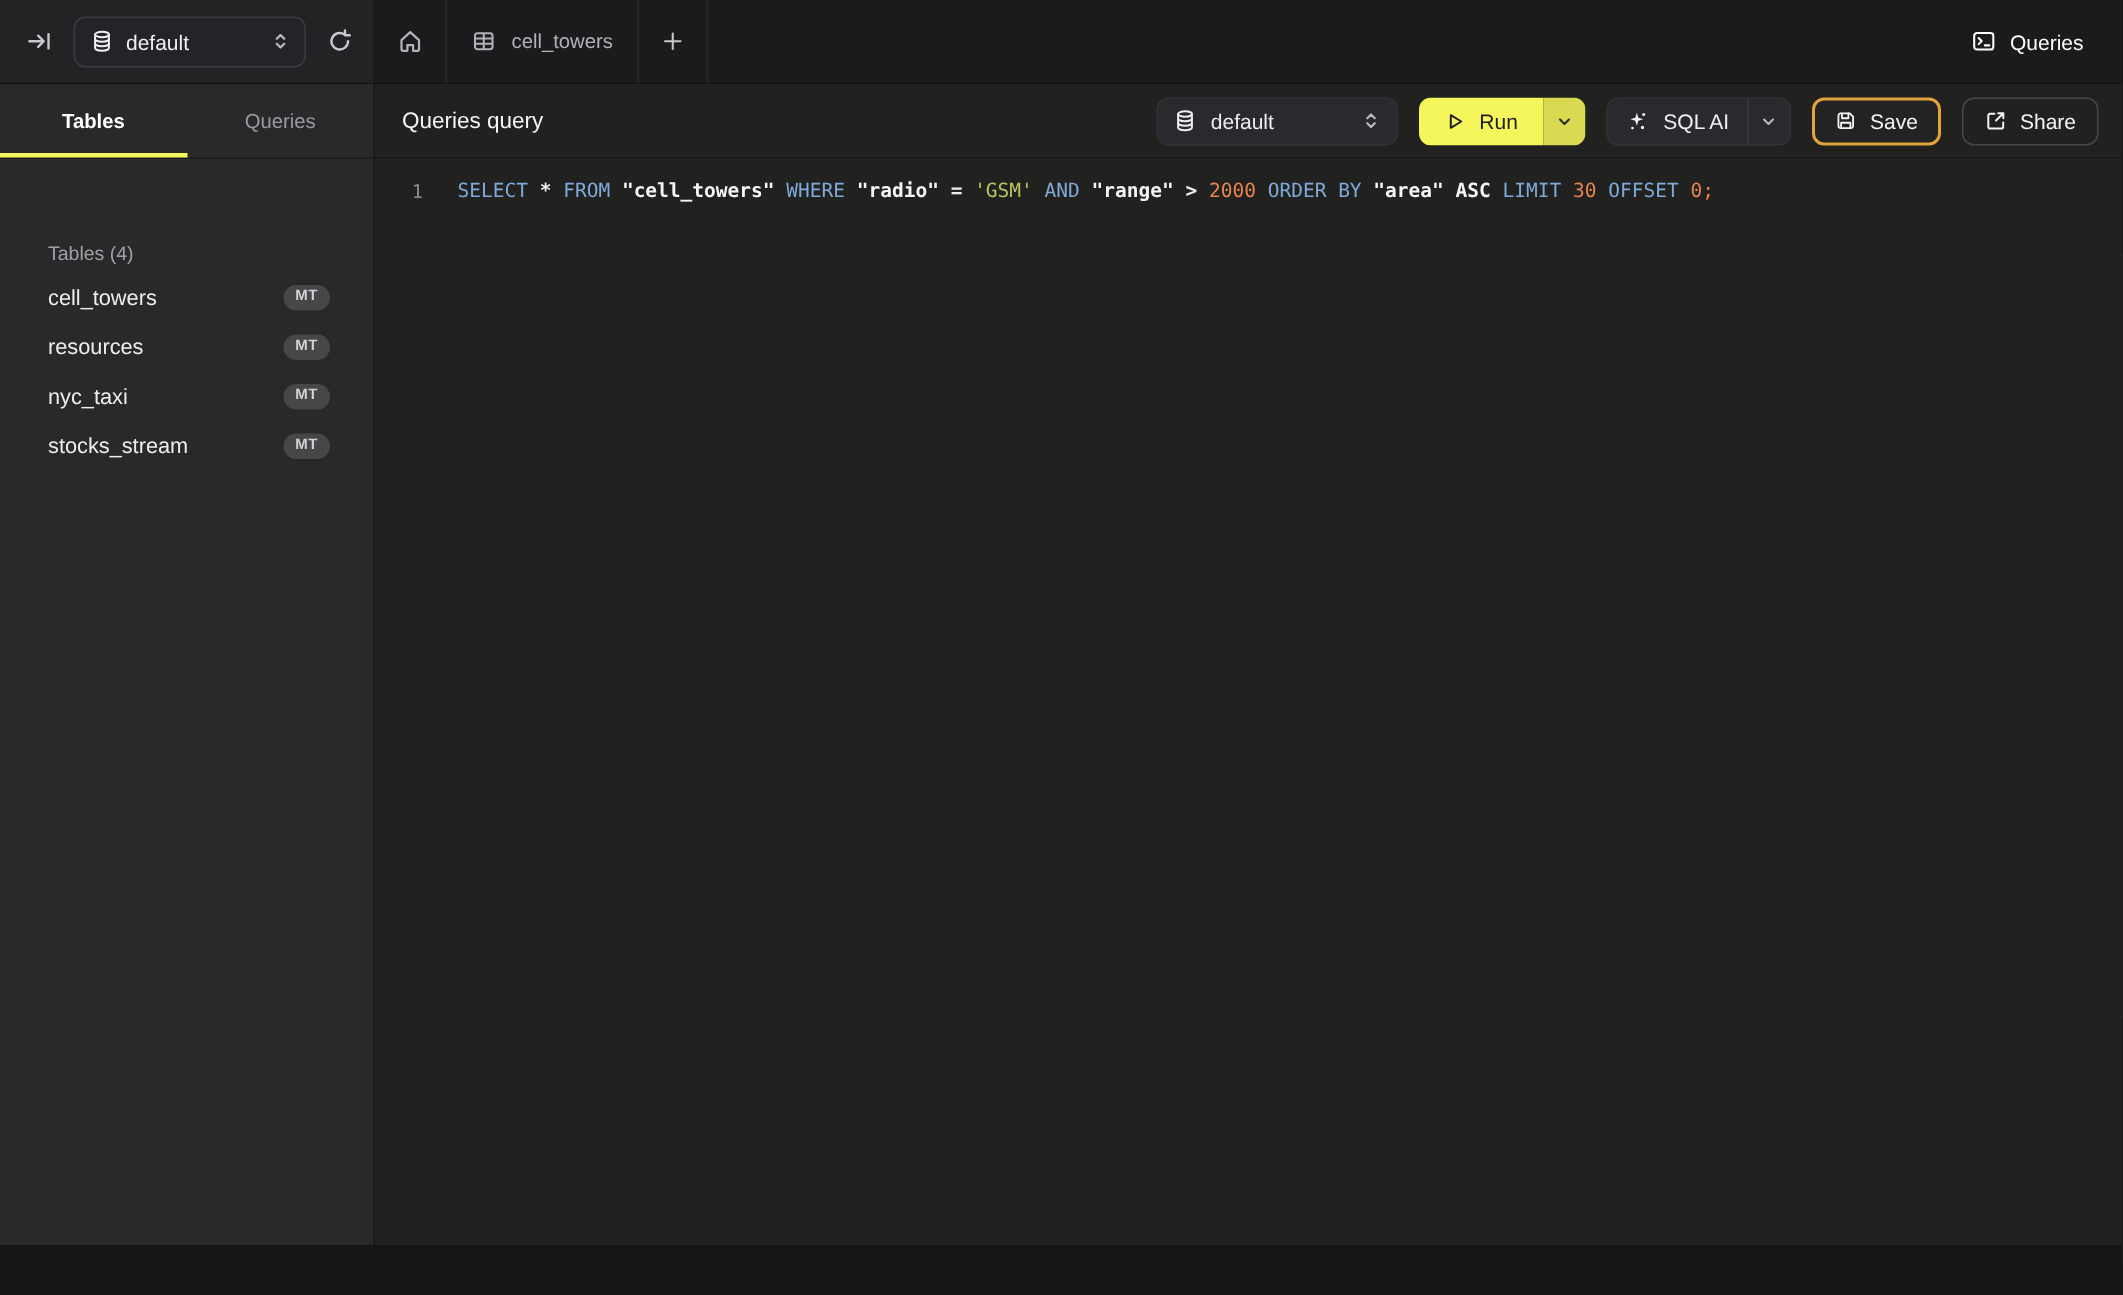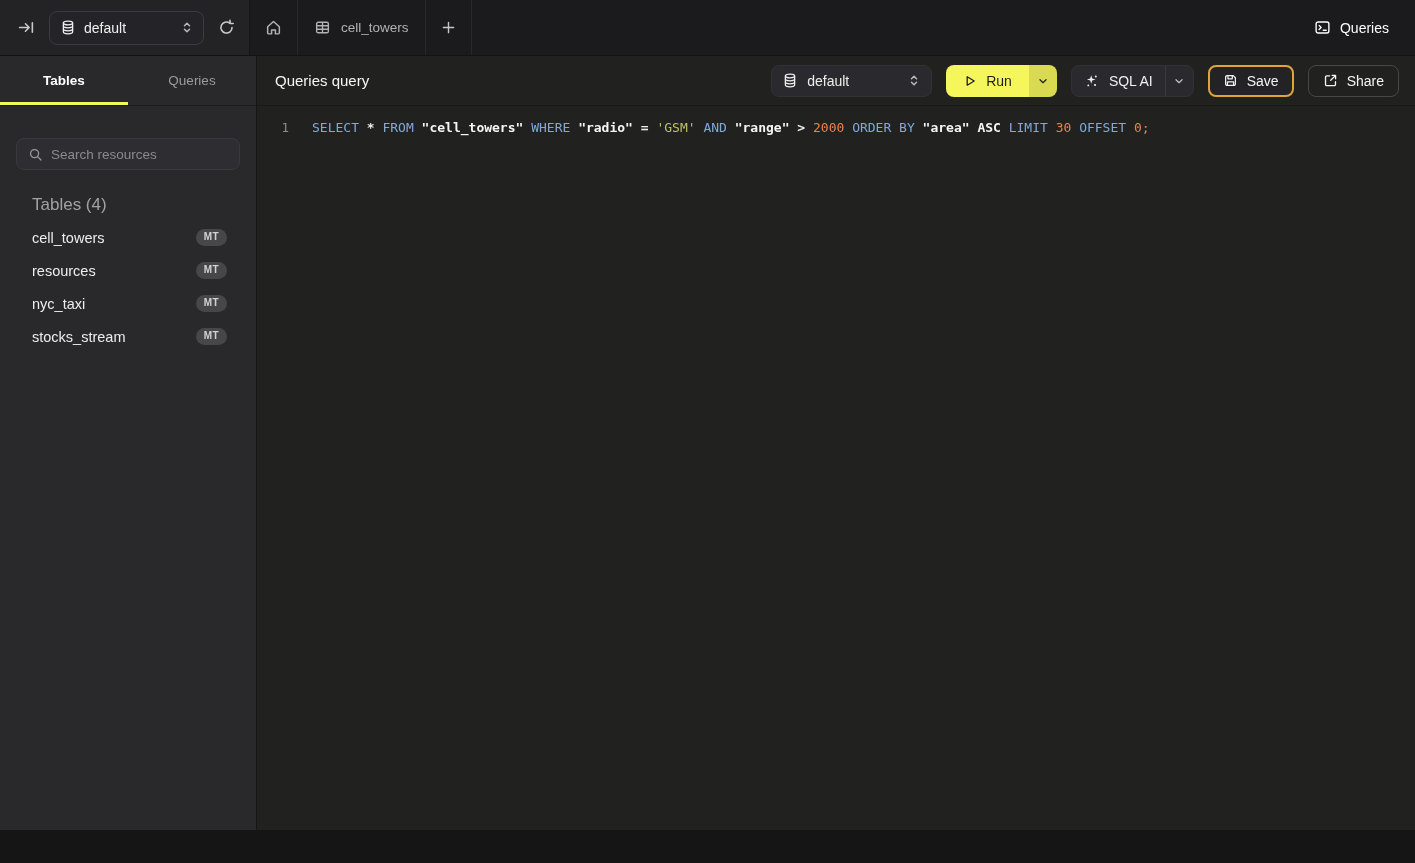--- a/index.html
+++ b/index.html
@@ -70,21 +70,21 @@
   }
   .search-box {
     margin-top:16px; height:32px; border-radius:8px; background:#2e2e32;
     border:1px solid #3a3a3e; display:flex; align-items:center; gap:8px; padding:0 11px;
   }
   .search-box input {
     flex:1; background:transparent; border:none; outline:none;
     color:#e4e4e6; font-size:13.5px; font-family:inherit; min-width:0;
   }
   .search-box input::placeholder { color:#8b8b8f; }
-  .section-header { margin:25px 0 6px; padding-left:16px; color:#a2a2a6; font-size:17px; }
+  .section-header { margin:39px 0 6px; padding-left:16px; color:#a2a2a6; font-size:13px; }
   .table-row {
     height:33px; display:flex; align-items:center; justify-content:space-between;
     padding:0 13px 0 16px; border-radius:6px; cursor:pointer; color:#ededee; font-size:14.5px;
   }
   .badge {
     background:#47474a; color:#d2d2d5; font-size:10px; font-weight:700;
     padding:3px 8px 4px; border-radius:10px; letter-spacing:.4px; line-height:1;
   }
 
   
@@ -224,29 +224,20 @@
         <button class="sidebar-tab active">
           <span>Tables</span>
         </button>
         <button class="sidebar-tab">
           <span>Queries</span>
         </button>
       </div>
 
       <div class="sidebar-body">
 
-        <div class="search-box">
-          <span>
-            <svg width="15" height="15" viewBox="0 0 16 16" fill="none" stroke="#9a9a9e" stroke-width="1.4" stroke-linecap="round">
-              <circle cx="7" cy="7" r="4.3"></circle>
-              <path d="M10.3 10.3 13.8 13.8"></path>
-            </svg>
-          </span>
-          <input type="text" value="" placeholder="Search resources" style="">
-        </div>
 
         <div class="section-header">Tables (4)</div>
 
         <div>
             <div class="table-row">
               <span>cell_towers</span>
               <span class="badge">MT</span>
             </div>
             <div class="table-row">
               <span>resources</span>

